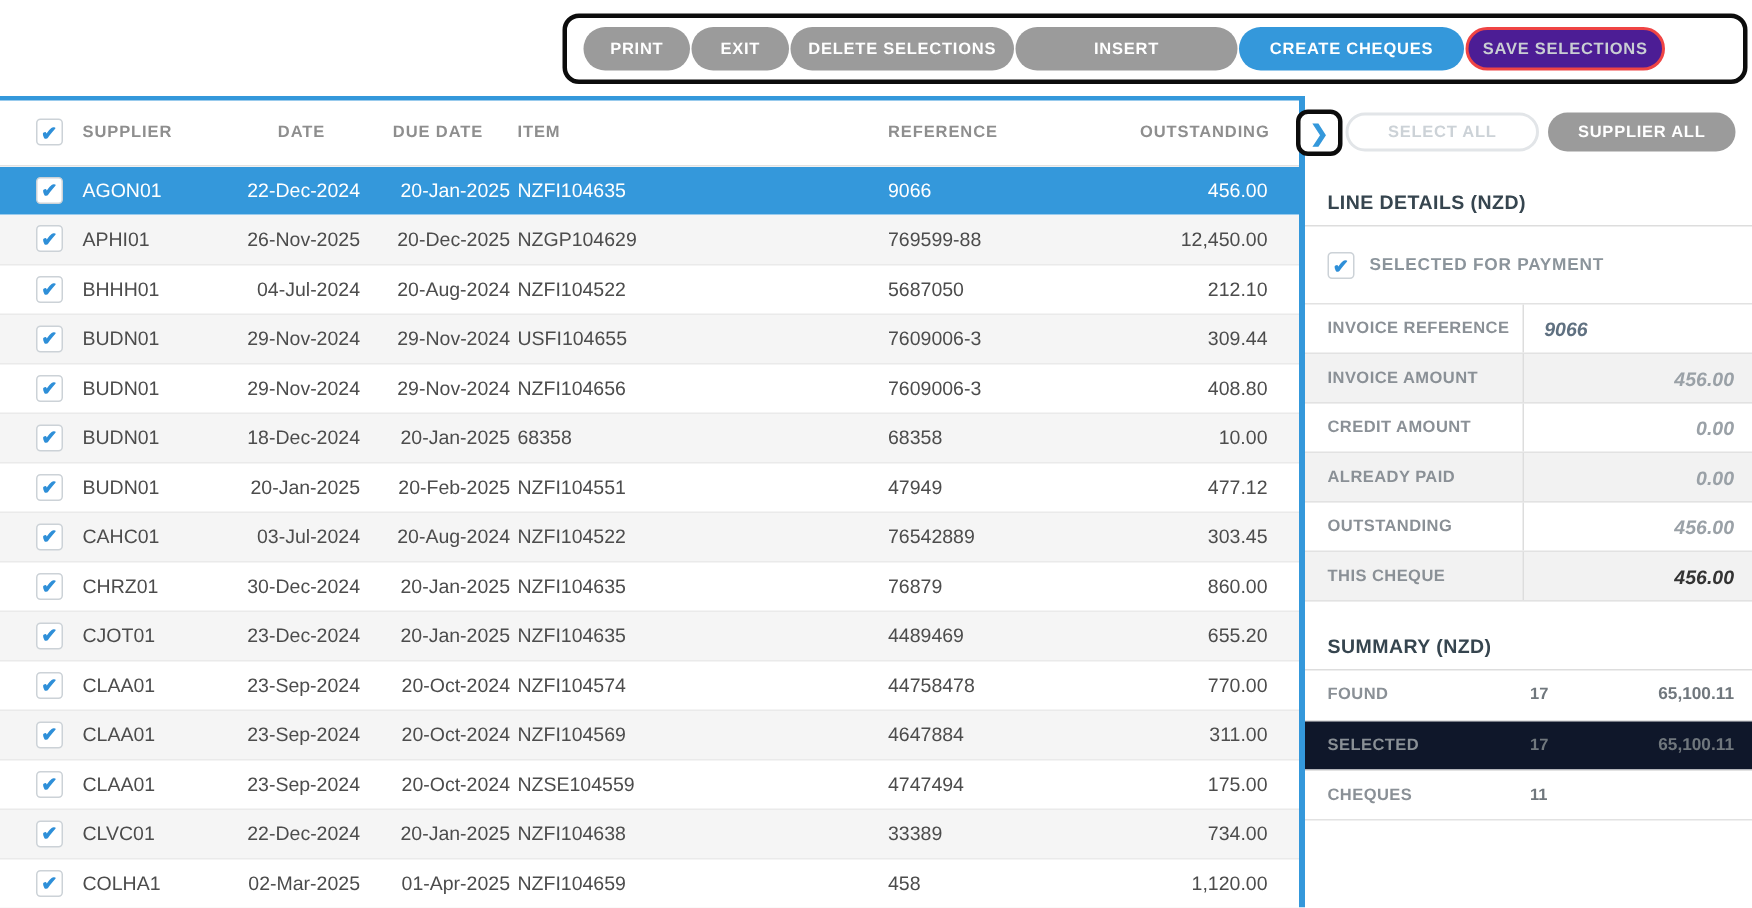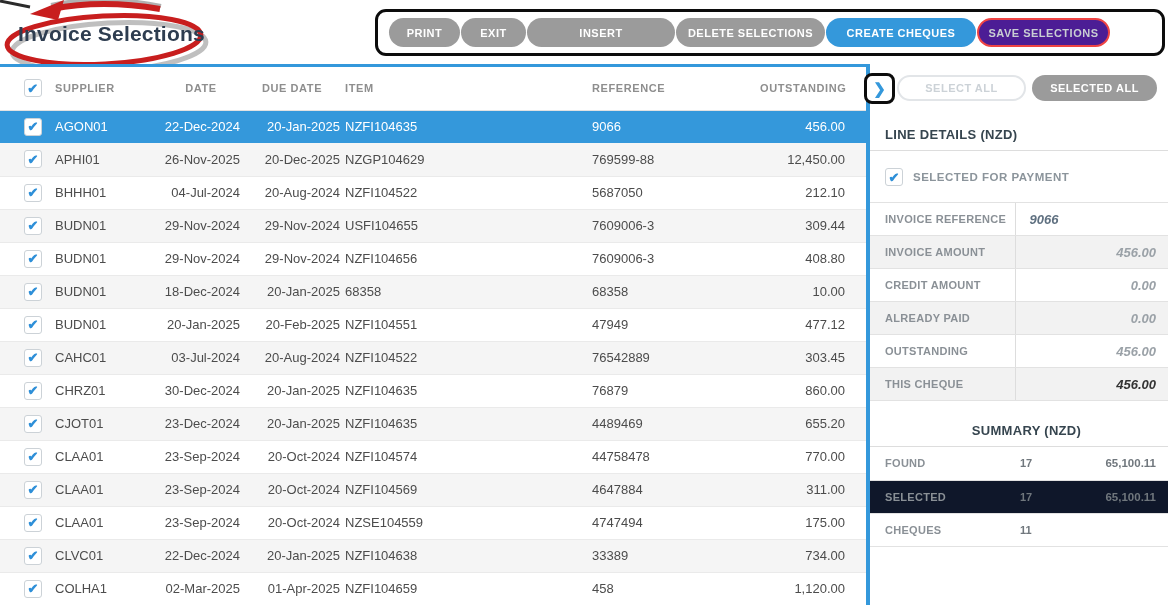--- a/index.html
+++ b/index.html
@@ -76,49 +76,38 @@
   .fields tr:first-child td { border-top:1px solid #e2e2e2; }
   .fields td { height:33px; border-bottom:1px solid #e2e2e2; }
   .fields tr:nth-child(even) { background:#f2f2f2; }
   td.flabel { width:145px; padding-left:15px; font-size:11px; font-weight:bold;
     color:#8a9096; letter-spacing:0.3px; }
   td.fvalue { border-left:1px solid #ddd; text-align:right; padding-right:12px;
     font-size:13px; font-style:italic; font-weight:bold; color:#9aa1a7; }
   tr.ref-row td.fvalue { text-align:left; padding-left:14px; color:#5f7080; }
   tr.cheque-row td.fvalue { color:#333; }
 
-  .summary-heading { margin-top:22px;text-align:center; }
+  .summary-heading { margin-top:22px; }
   table.summary { width:100%; border-collapse:collapse; }
   .summary td { height:33px; border-bottom:1px solid #e2e2e2; font-weight:bold; }
   .summary tr:nth-child(2) { background:#0f172a; }
   td.slabel { width:150px; padding-left:15px; font-size:11px; color:#8a9096; letter-spacing:0.3px; }
   td.scount { width:62px; font-size:11px; color:#70777d; }
   td.samount { text-align:right; padding-right:12px; font-size:11.5px; color:#70777d; }
 </style>
 </head>
 <body>
 
 <div class="header">
-  <div class="title-wrap">
-    <svg class="annot-svg" viewBox="0 0 240 64">
-      <ellipse cx="104" cy="42" rx="97" ry="24" fill="none" stroke="#aaaaaa" stroke-width="5" opacity="0.75" transform="translate(5,5) rotate(-3 104 42)"></ellipse>
-      <path d="M 158 10 Q 100 -2 48 9" fill="none" stroke="#9e9e9e" stroke-width="4" opacity="0.8" transform="translate(3,-4)"></path>
-      <path d="M 0 1 L 30 7" stroke="#2b2b2b" stroke-width="3" fill="none"></path>
-      <ellipse cx="104" cy="40" rx="97" ry="24" fill="none" stroke="#c81e1e" stroke-width="5" transform="rotate(-3 104 40)"></ellipse>
-      <path d="M 160 9 Q 102 -1 52 9" fill="none" stroke="#c81e1e" stroke-width="6"></path>
-      <polygon points="30,14 64,0 58,20" fill="#c81e1e"></polygon>
-    </svg>
-    <div class="page-title">Invoice Selections</div>
-  </div>
 
   <div class="toolbar">
     <button class="btn w70">PRINT</button>
     <button class="btn w64">EXIT</button>
+    <button class="btn w150">DELETE SELECTIONS</button>
     <button class="btn w147">INSERT</button>
-    <button class="btn w150">DELETE SELECTIONS</button>
     <button class="btn w151 primary">CREATE CHEQUES</button>
     <button class="btn w133 disabled">SAVE SELECTIONS</button>
   </div>
 </div>
 
 <div class="main">
 
   <div class="table-area">
     <table class="grid">
       <colgroup>
@@ -314,21 +303,21 @@
   </div>
 
   <div class="v-divider"></div>
 
   <div class="panel">
     <div class="chevron-btn">
       <span>❯</span>
     </div>
     <div class="panel-top">
       <button class="pill select-all">SELECT ALL</button>
-      <button class="pill unselect-all">SELECTED ALL</button>
+      <button class="pill unselect-all">SUPPLIER ALL</button>
     </div>
 
     <div class="section-heading">LINE DETAILS (NZD)</div>
 
     <div class="sfp-row">
       <span class="checkbox">✔</span>
       <span class="sfp-label">SELECTED FOR PAYMENT</span>
     </div>
 
     <table class="fields">

